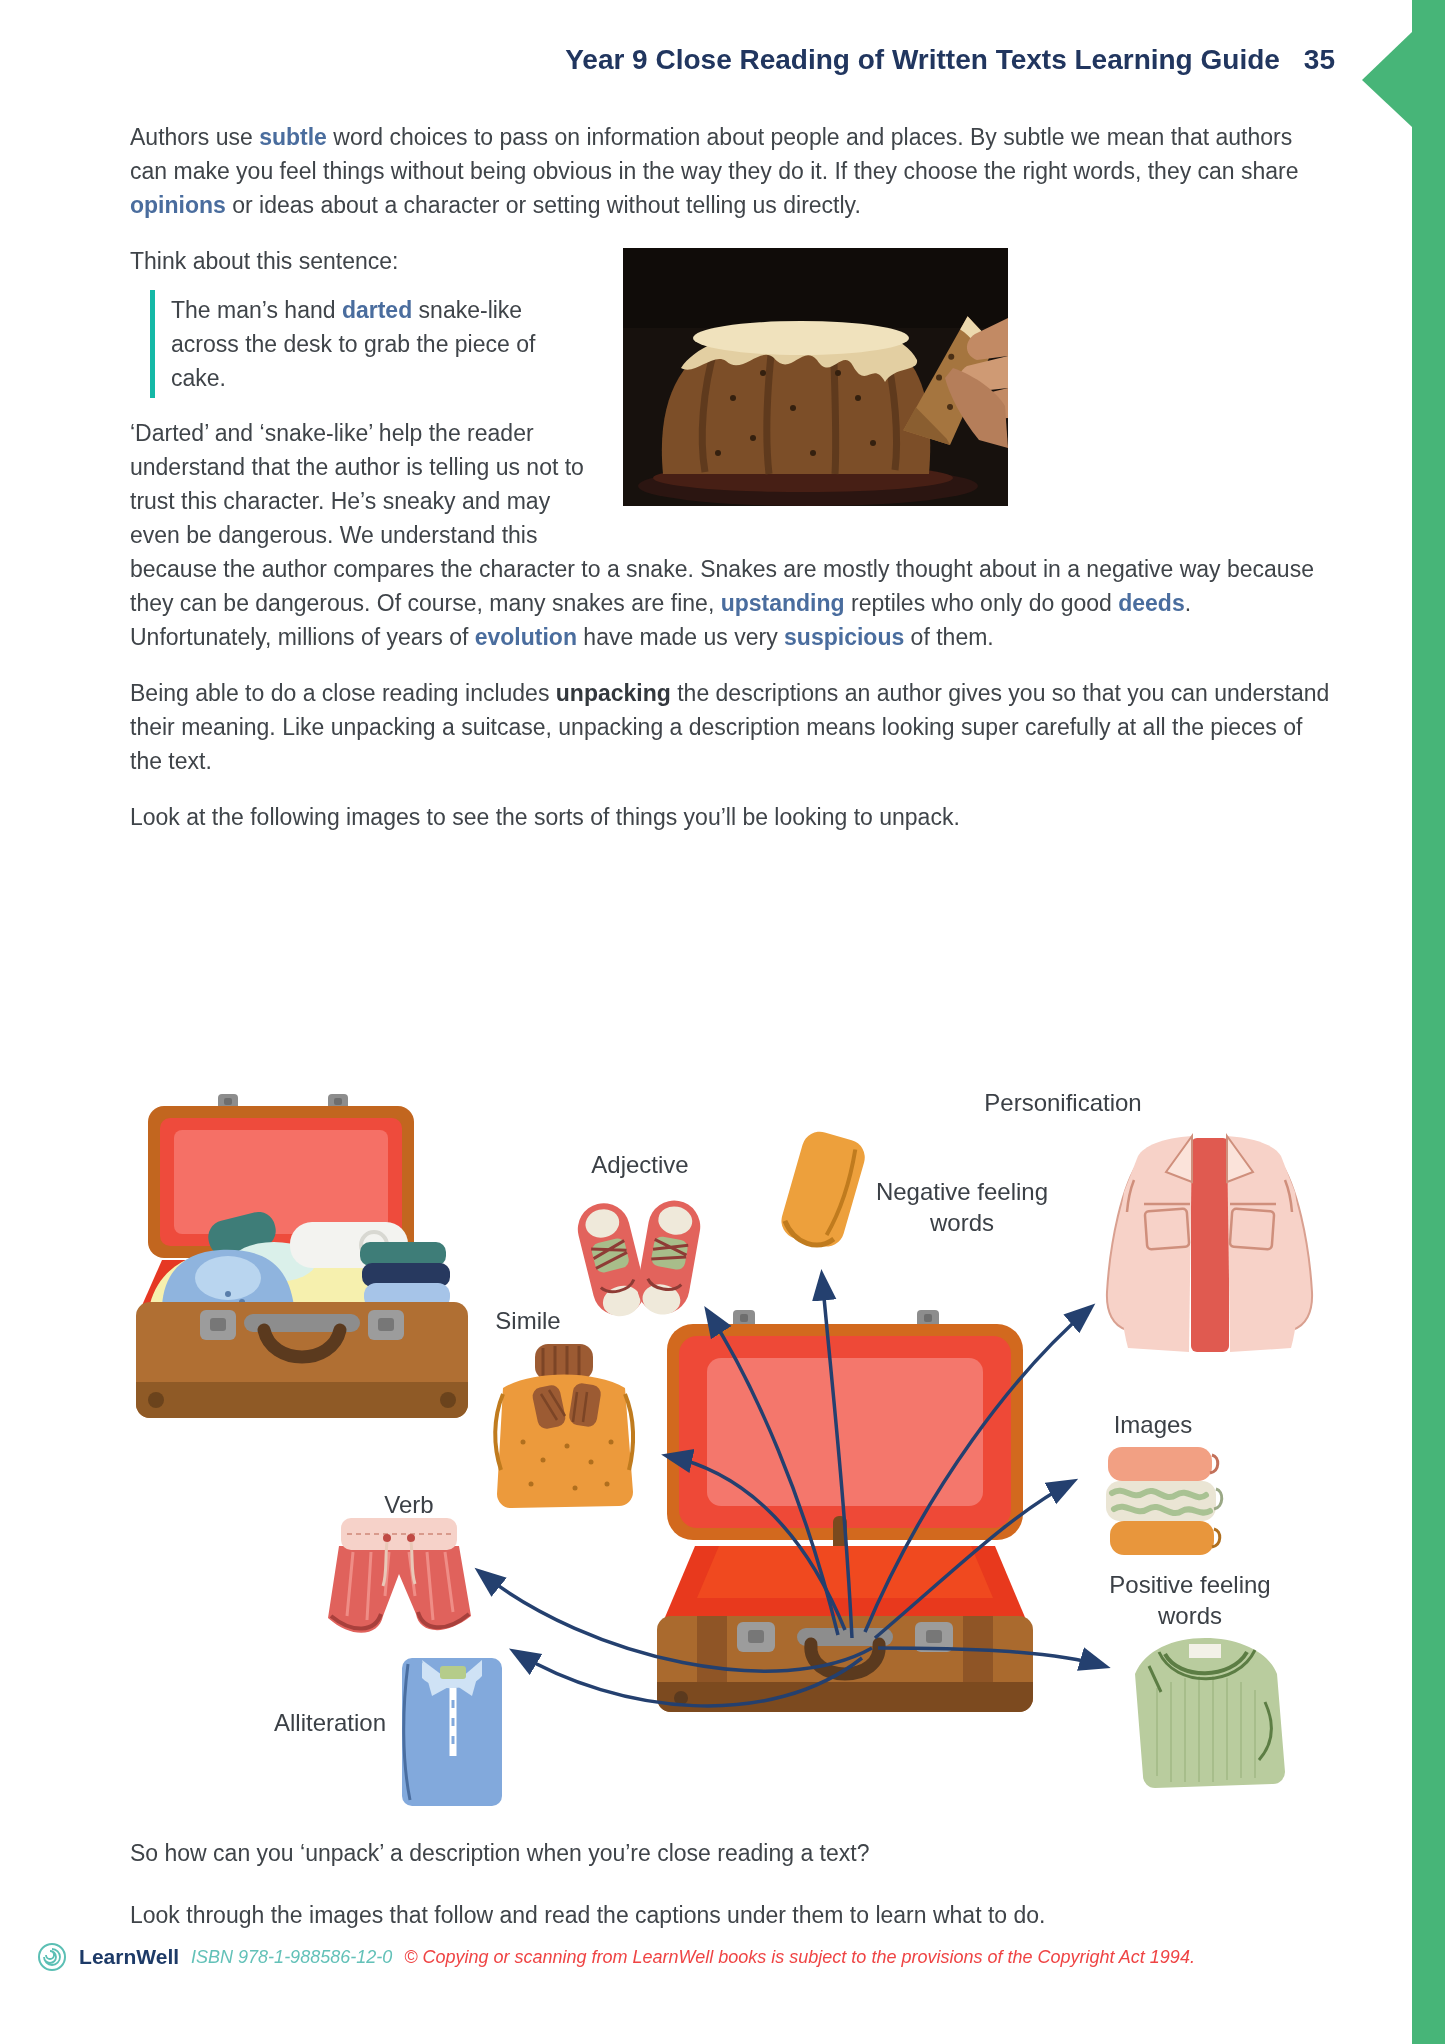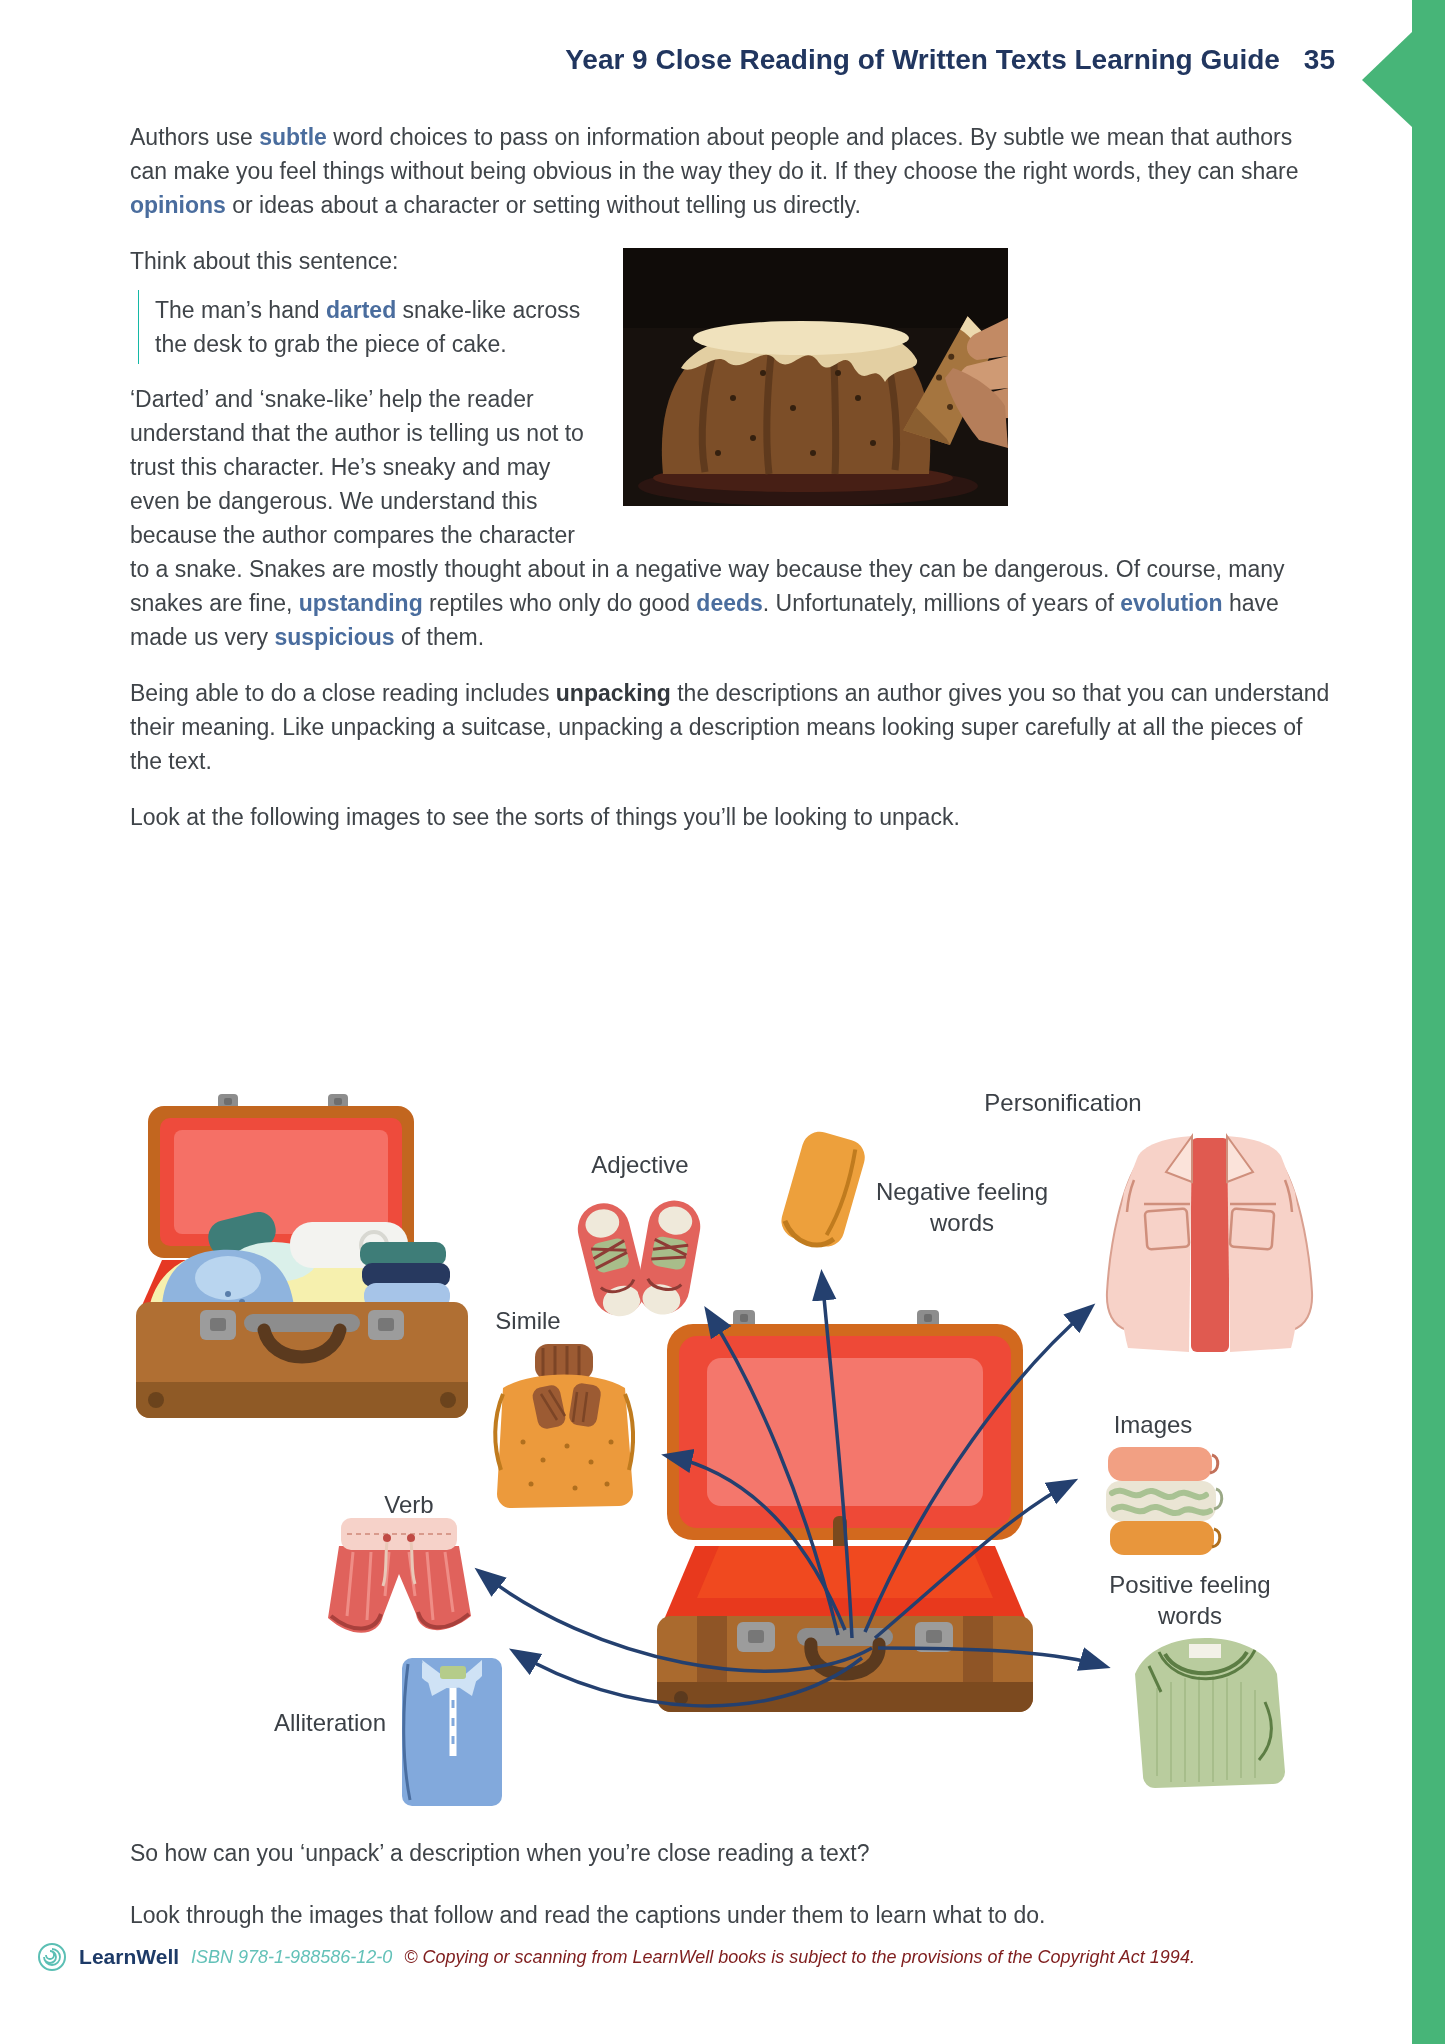--- a/index.html
+++ b/index.html
@@ -15,38 +15,38 @@
     font-size:28px;font-weight:bold;color:#21365f;}
   .page-header .num{margin-left:24px;}
   
   .main{position:absolute;left:130px;top:120px;width:1205px;}
   h1{font-size:45px;line-height:52px;margin:0 0 16px 0;color:#1c3a68;font-weight:bold;letter-spacing:-0.5px;}
   h2{font-size:45px;line-height:52px;margin:30px 0 16px 0;color:#1c3a68;font-weight:bold;letter-spacing:-0.5px;}
   p{font-size:23px;line-height:34px;margin:0 0 22px 0;}
   .seg-accent{color:#4a6d9e;font-weight:bold;}
   .seg-bold{font-weight:bold;color:#33383d;}
   .think{margin-bottom:2px;}
-  blockquote{margin:12px 0 18px 8px;padding:3px 0 3px 16px;border-left:1px solid #14b8a6;
+  blockquote{margin:12px 0 18px 20px;padding:3px 0 3px 16px;border-left:5px solid #14b8a6;
     font-size:23px;line-height:34px;}
   .cake-photo{float:right;width:385px;height:258px;margin:4px 327px 14px 30px;background:#16100c;}
   .clear{clear:both;}
   
   .ill-item{position:absolute;z-index:1;}
   .arrow-layer{position:absolute;left:0;top:0;width:1445px;height:2044px;z-index:3;pointer-events:none;}
   .ill-label{position:absolute;z-index:4;transform:translateX(-50%);font-size:24px;color:#3b4046;
     text-align:center;line-height:1.28;white-space:nowrap;}
   .ill-label.wrap{white-space:normal;}
   
   .bottom-text{position:absolute;left:130px;top:1836px;width:1205px;}
   .bottom-text p{margin:0 0 28px 0;}
   .footer{position:absolute;left:0;top:1942px;width:1232px;display:flex;justify-content:center;
     align-items:center;gap:12px;font-size:18px;}
   .brand{font-size:21px;font-weight:bold;color:#1d3a67;}
   .isbn{font-style:italic;color:#63c1b8;}
-  .copyright{font-style:italic;color:#7f1d1d;}
+  .copyright{font-style:italic;color:#ef4444;}
 </style>
 </head>
 <body>
 
 <div class="green-bar"></div>
 <svg class="green-notch" viewBox="0 0 50 95">
   <polygon points="50,0 0,48 50,95" fill="#47b578"></polygon>
 </svg>
 
 <div class="page-header">

